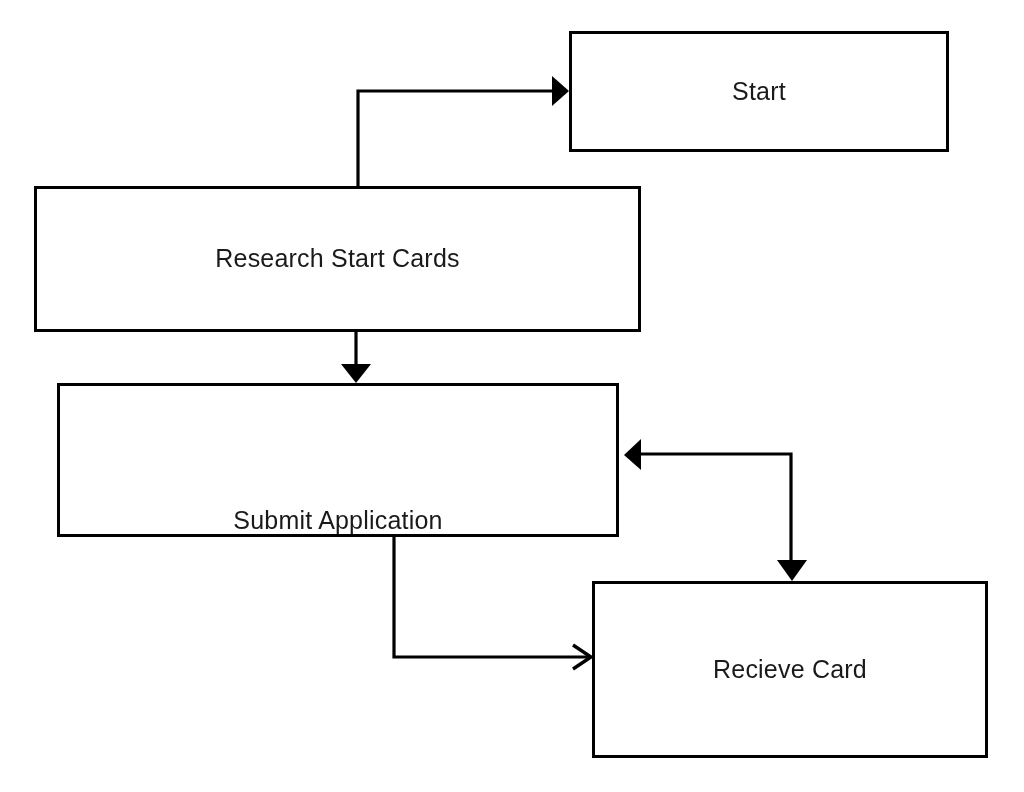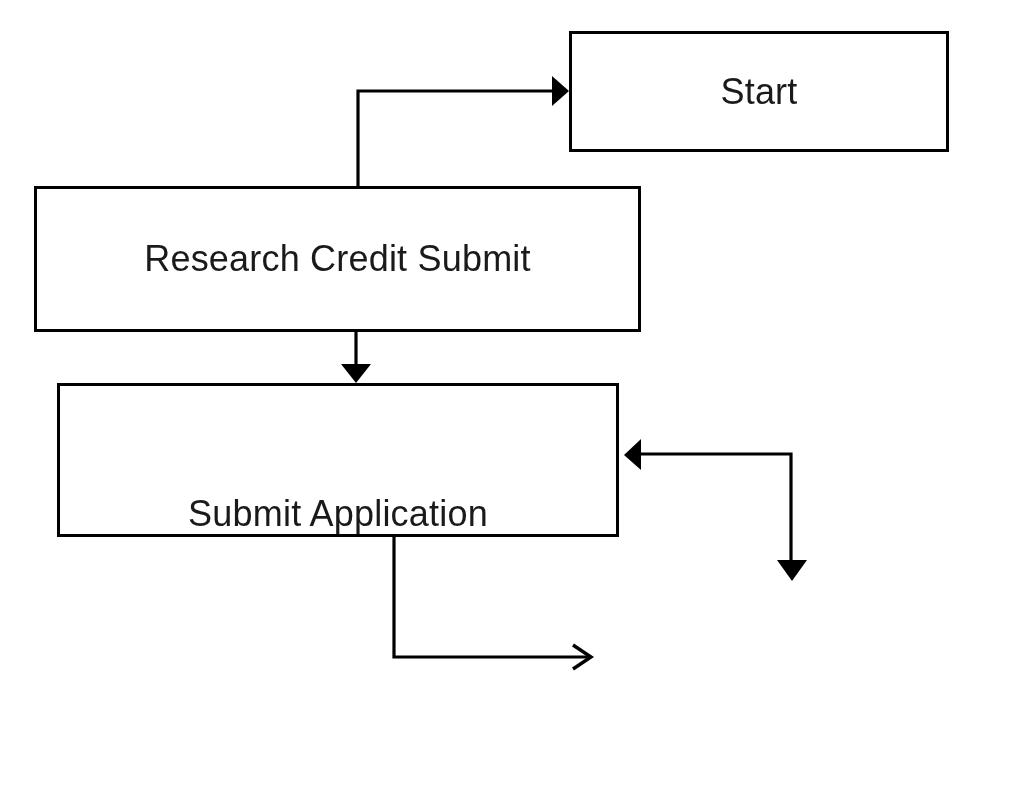--- a/index.html
+++ b/index.html
@@ -31,21 +31,21 @@
     box-sizing: border-box;
     background: #ffffff;
     border: 3px solid #000000;
     display: flex;
     align-items: center;
     justify-content: center;
     z-index: 2;
   }
   .node-label {
     font-family: "Liberation Sans", sans-serif;
-    font-size: 36px;
+    font-size: 25px;
     font-weight: 400;
     color: #1a1a1a;
     letter-spacing: 0.2px;
     line-height: 1.1;
     text-align: center;
     white-space: nowrap;
     user-select: none;
   }
 </style>
 </head>
@@ -75,21 +75,24 @@
       <path d="M 394 537 L 394 657 L 588 657" fill="none" stroke="#000000" stroke-width="3.2" stroke-linecap="butt" stroke-linejoin="miter"></path>
       <path d="M 573 645 L 591 657 L 573 669" fill="none" stroke="#000000" stroke-width="3.4" stroke-linecap="butt" stroke-linejoin="miter"></path>
     </g>
   </svg>
 
   <div class="node" style="left:569px; top:31px; width:380px; height:121px;">
     <span class="node-label">Start</span>
   </div>
 
   <div class="node" style="left:34px; top:186px; width:607px; height:146px;">
-    <span class="node-label">Research Credit Submit</span>
+    <span class="node-label">Research Start Cards</span>
   </div>
 
   <div class="node" style="left:57px; top:383px; width:562px; height:154px;align-items:flex-end;">
     <span class="node-label">Submit Application</span>
   </div>
 
+  <div class="node" style="left:592px; top:581px; width:396px; height:177px;">
+    <span class="node-label">Recieve Card</span>
+  </div>
 
 </div>
 
 </body></html>

